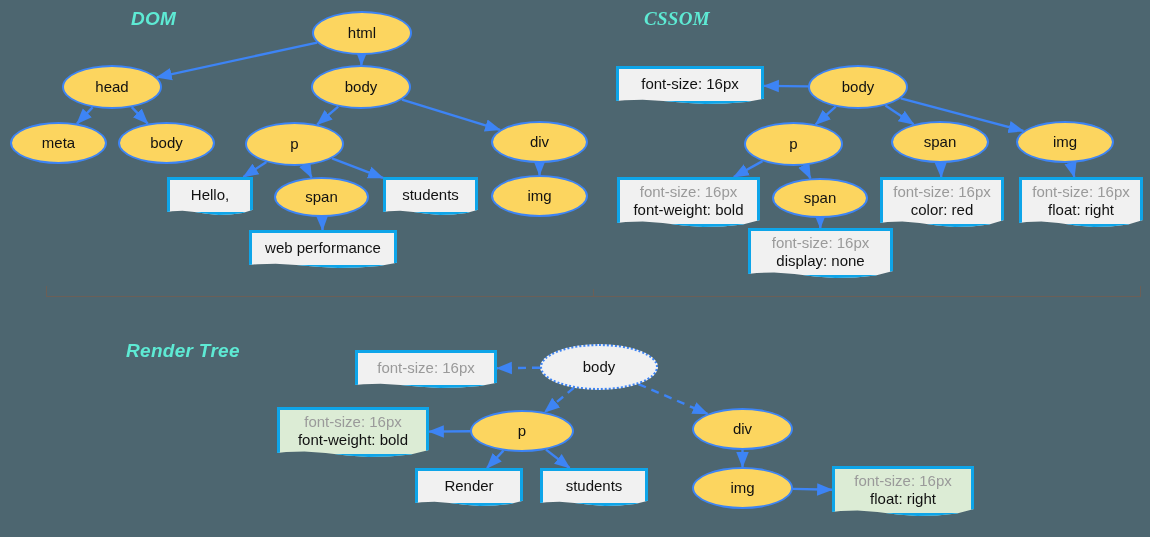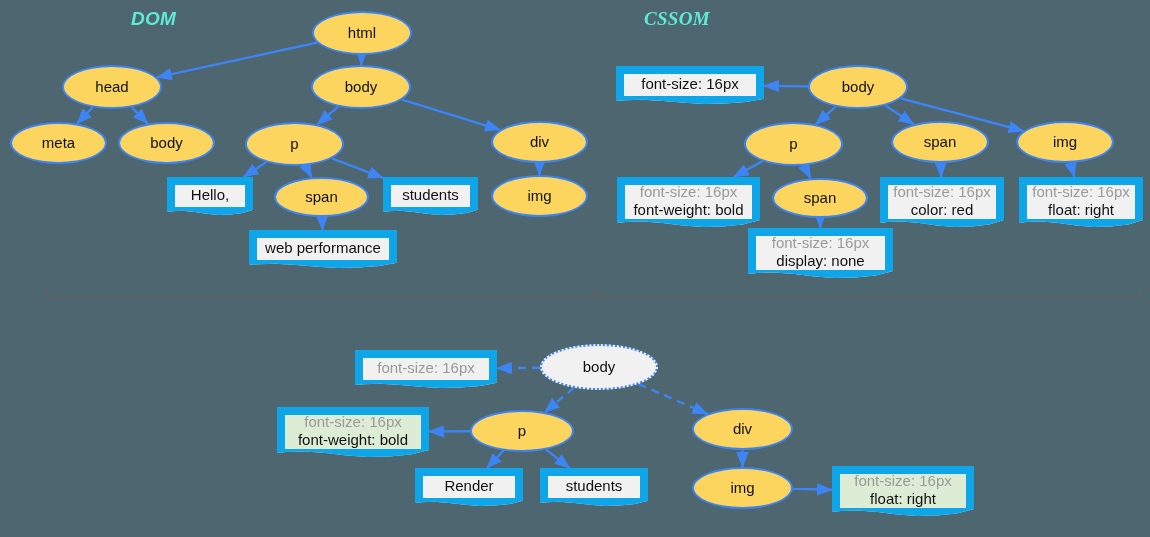--- a/index.html
+++ b/index.html
@@ -49,21 +49,21 @@
   }
   
   .ellipse.ghost {
     background: #f1f1f1;
     border: 2px dotted #3d84f5;
     color: #111111;
   }
   
   .box {
     background: #f1f1f1;
-    border: 8px solid #0ea5e9;
+    border: 3px solid #0ea5e9;
     color: #111111;
     font-size: 15px;
     padding-bottom: 3px;
     
     clip-path: polygon(
       0% 0%, 100% 0%, 100% 86%,
       88% 95%, 74% 99%, 60% 100%,
       46% 97%, 32% 92%, 18% 89%,
       6% 90%, 0% 92%
     );
@@ -239,18 +239,19 @@
         <span>img</span>
       </div>
       <div class="node box green" style="left: 832px; top: 466px; width: 142px; height: 50px;">
         <span class="muted">font-size: 16px</span>
         <span class="strong">float: right</span>
       </div>
     </div>
 
   <div class="title" style="left:131px; top:8px;">DOM</div>
   <div class="title" style="left:644px; top:8px;font-family:Liberation Serif, serif;">CSSOM</div>
+  <div class="title" style="left:126px; top:340px;">Render Tree</div>
 
   <div class="divider" style="left:46px; top:296px; width:1095px;"></div>
   <div class="tick" style="left:46px; top:286px; height:11px;"></div>
   <div class="tick" style="left:593px; top:289px; height:8px;"></div>
   <div class="tick" style="left:1140px; top:286px; height:11px;"></div>
 </div>
 
 </body></html>

